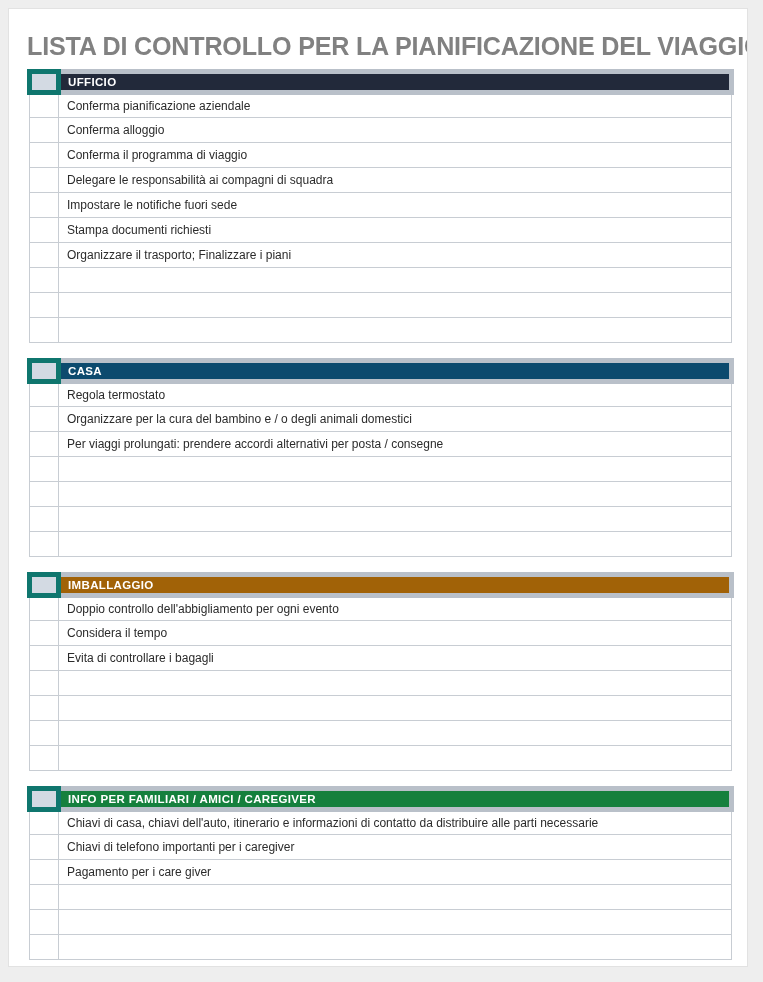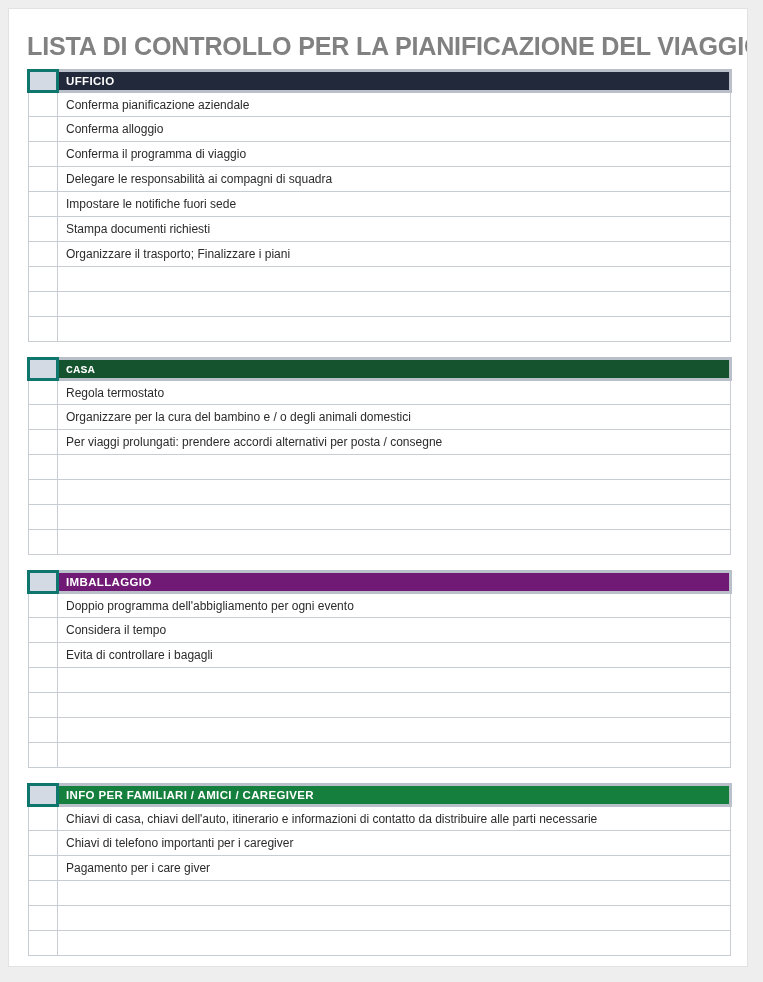--- a/index.html
+++ b/index.html
@@ -53,21 +53,21 @@
     width: 702px;
     border-collapse: collapse;
     table-layout: fixed;
   }
   .tbl col.c-check { width: 29px; }
   .tbl col.c-task  { width: 673px; }
 
   .hdr-row td {
     padding: 0;
     height: 21px;
-    border: 3px solid #0f766e;
+    border: 5px solid #0f766e;
     box-sizing: border-box;
   }
   .hdr-check {
     background: #d3dae3;
   }
   .hdr-title {
     color: #ffffff;
     font-size: 11.5px;
     font-weight: bold;
     letter-spacing: 0.35px;
@@ -157,21 +157,21 @@
       </div>
       <div class="section">
         <table class="tbl">
           <colgroup>
             <col class="c-check">
             <col class="c-task">
           </colgroup>
           <tbody>
             <tr class="hdr-row">
               <td class="hdr-check"></td>
-              <td class="hdr-title" style="background: #14532d; font-family: Liberation Mono, monospace;">CASA</td>
+              <td class="hdr-title" style="background: #0c4a6e;">CASA</td>
             </tr>
             <tr class="row">
               <td class="check"></td>
               <td class="task">Regola termostato</td>
             </tr>
             <tr class="row">
               <td class="check"></td>
               <td class="task">Organizzare per la cura del bambino e / o degli animali domestici</td>
             </tr>
             <tr class="row">
@@ -199,25 +199,25 @@
       </div>
       <div class="section">
         <table class="tbl">
           <colgroup>
             <col class="c-check">
             <col class="c-task">
           </colgroup>
           <tbody>
             <tr class="hdr-row">
               <td class="hdr-check"></td>
-              <td class="hdr-title" style="background: #701a75;">IMBALLAGGIO</td>
-            </tr>
-            <tr class="row">
-              <td class="check"></td>
-              <td class="task">Doppio programma dell'abbigliamento per ogni evento</td>
+              <td class="hdr-title" style="background: #a16207;">IMBALLAGGIO</td>
+            </tr>
+            <tr class="row">
+              <td class="check"></td>
+              <td class="task">Doppio controllo dell'abbigliamento per ogni evento</td>
             </tr>
             <tr class="row">
               <td class="check"></td>
               <td class="task">Considera il tempo</td>
             </tr>
             <tr class="row">
               <td class="check"></td>
               <td class="task">Evita di controllare i bagagli</td>
             </tr>
             <tr class="row empty">

